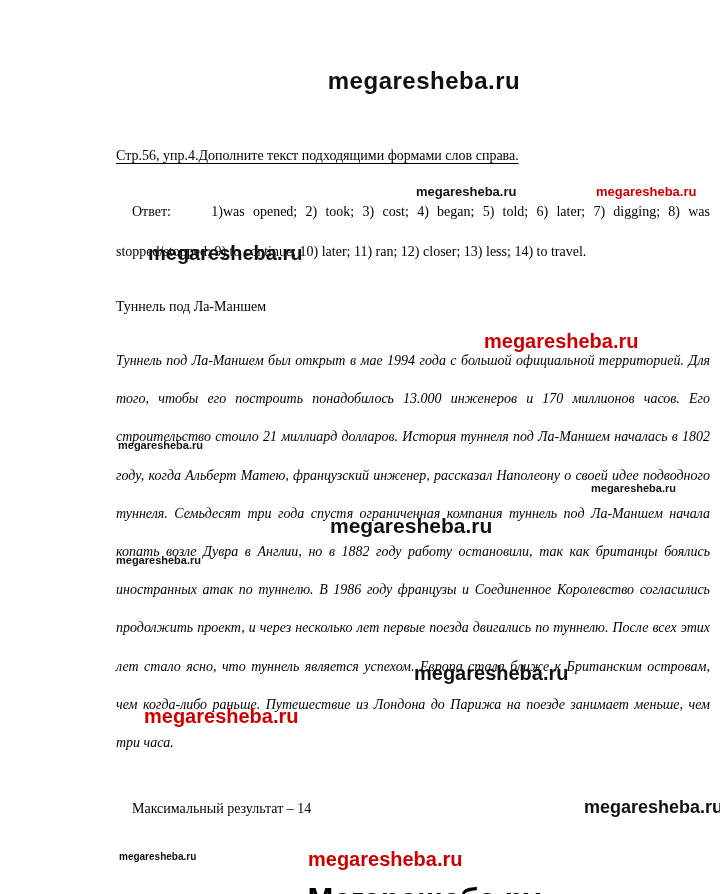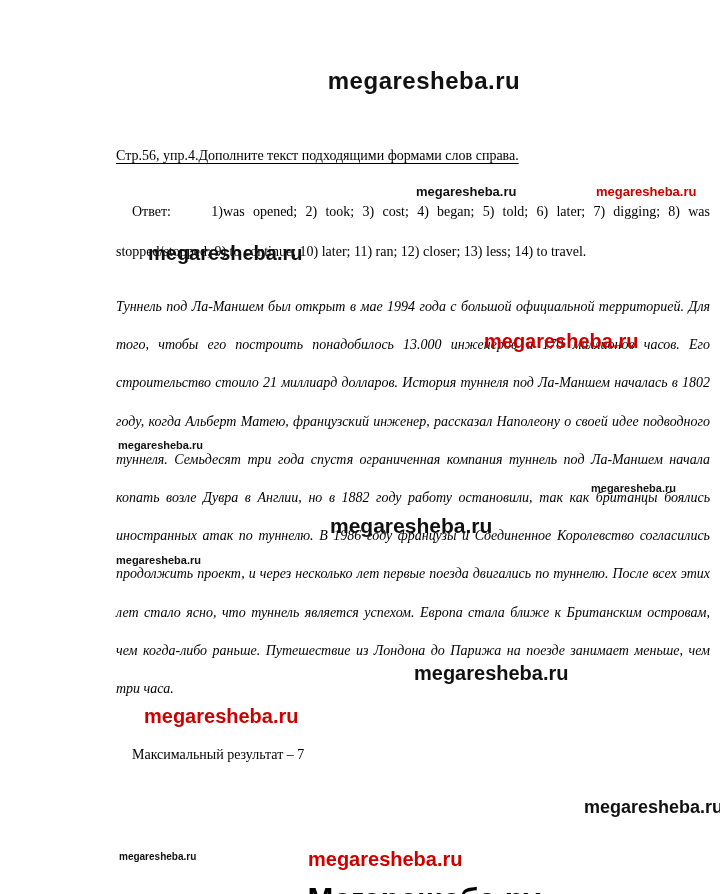--- a/index.html
+++ b/index.html
@@ -80,23 +80,24 @@
 </head>
 <body>
 
 <div class="page">
 
   <div class="wm wm-top">megaresheba.ru</div>
 
   <div class="content">
     <p class="heading">Стр.56, упр.4.Дополните текст подходящими формами слов справа.</p>
     <p class="answer"><b>Ответ:</b><span> 1)was opened; 2) took; 3) cost; 4) began; 5) told; 6) later; 7) digging; 8) was stopped/stopped; 9) to continue; 10) later; 11) ran; 12) closer; 13) less; 14) to travel.</span></p>
+    <p class="subtitle">Туннель под Ла-Маншем</p>
     <p class="body-text">Туннель под Ла-Маншем был открыт в мае 1994 года с большой официальной территорией. Для того, чтобы его построить понадобилось 13.000 инженеров и 170 миллионов часов. Его строительство стоило 21 миллиард долларов. История туннеля под Ла-Маншем началась в 1802 году, когда Альберт Матею, французский инженер, рассказал Наполеону о своей идее подводного туннеля. Семьдесят три года спустя ограниченная компания туннель под Ла-Маншем начала копать возле Дувра в Англии, но в 1882 году работу остановили, так как британцы боялись иностранных атак по туннелю. В 1986 году французы и Соединенное Королевство согласились продолжить проект, и через несколько лет первые поезда двигались по туннелю. После всех этих лет стало ясно, что туннель является успехом. Европа стала ближе к Британским островам, чем когда-либо раньше. Путешествие из Лондона до Парижа на поезде занимает меньше, чем три часа.</p>
     <div class="result-block">
-      <p class="result-line">Максимальный результат – 7</p>
+      <p class="result-line">Максимальный результат – 14</p>
     </div>
   </div>
 
   <span class="wm wm-sm" style="left:352px; top:120px;">megaresheba.ru</span>
   <span class="wm wm-sm wm-red" style="left:532px; top:120px;">megaresheba.ru</span>
   <span class="wm wm-lg" style="left:84px;  top:178px;">megaresheba.ru</span>
   <span class="wm wm-lg wm-red" style="left:420px; top:266px;">megaresheba.ru</span>
   <span class="wm wm-xs" style="left:54px;  top:375px;">megaresheba.ru</span>
   <span class="wm wm-xs" style="left:527px; top:418px;">megaresheba.ru</span>
   <span class="wm wm-xl" style="left:266px; top:450px;">megaresheba.ru</span>

